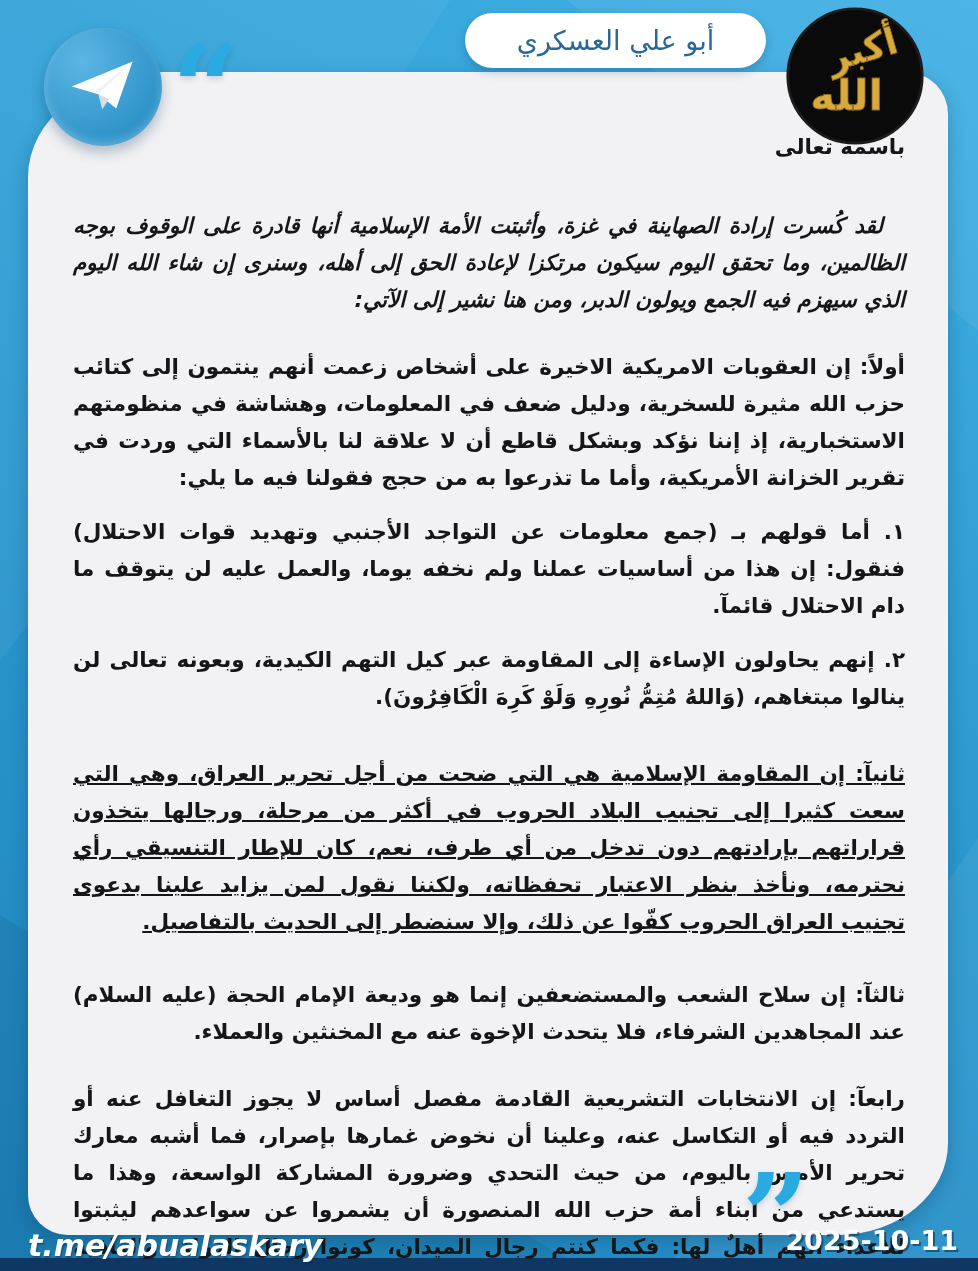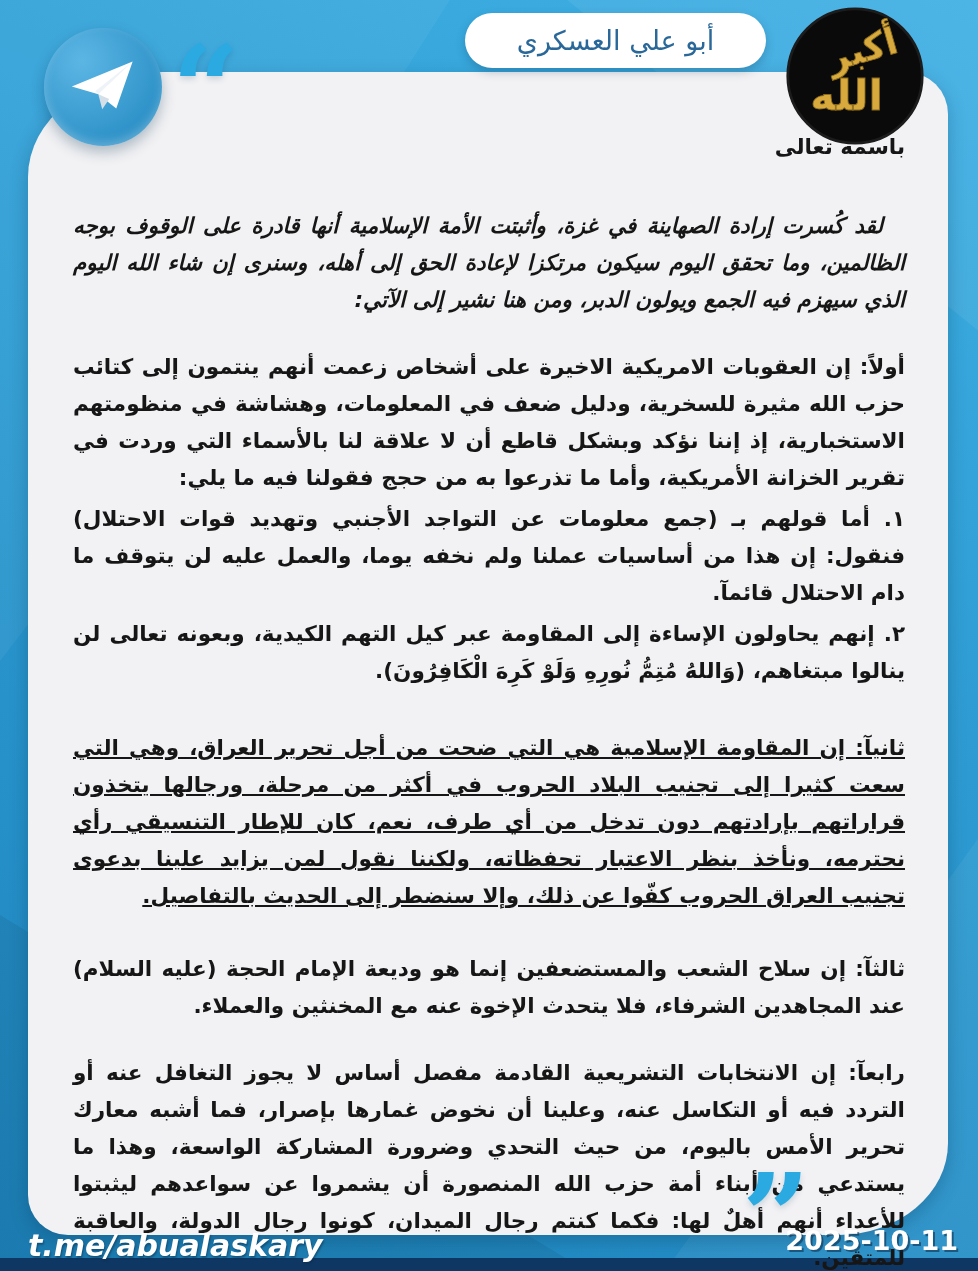--- a/index.html
+++ b/index.html
@@ -43,21 +43,21 @@
     direction: rtl;
     color: #161616;
     font-weight: bold;
     font-size: 21.5px;
     line-height: 37px;
   }
   .doc-body p { text-align: justify; }
   .basmala       { margin-top: 56px; text-align: right; }
   .para-intro    { margin-top: 42px; text-indent: 22px; font-style: italic; }
   .para-first    { margin-top: 30px; }
-  .para-item     { margin-top: 4px; }
+  .para-item     { margin-top: 17px; }
   .para-second   { margin-top: 40px; text-decoration: underline; }
   .para-third    { margin-top: 36px; }
   .para-fourth   { margin-top: 30px; }
 
   
   .telegram-badge {
     position: absolute; left: 44px; top: 28px;
     width: 118px; height: 118px; border-radius: 50%;
     background: radial-gradient(circle at 32% 28%, #5cb6e4, #2f93c9 70%, #2787bd);
     box-shadow: 0 6px 14px rgba(8,50,80,0.3), inset 0 -4px 10px rgba(255,255,255,0.25);

